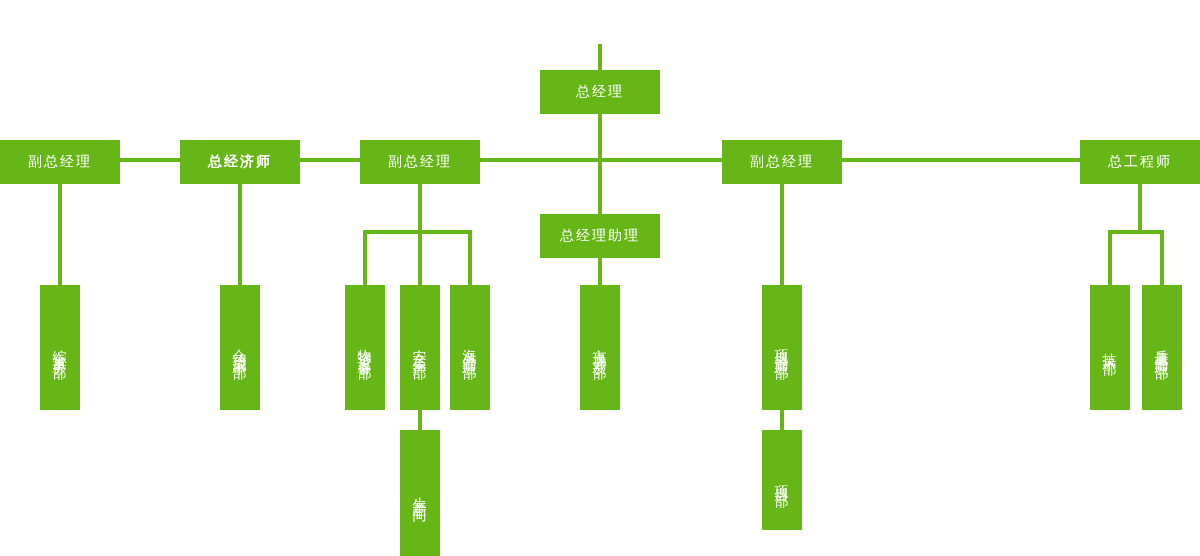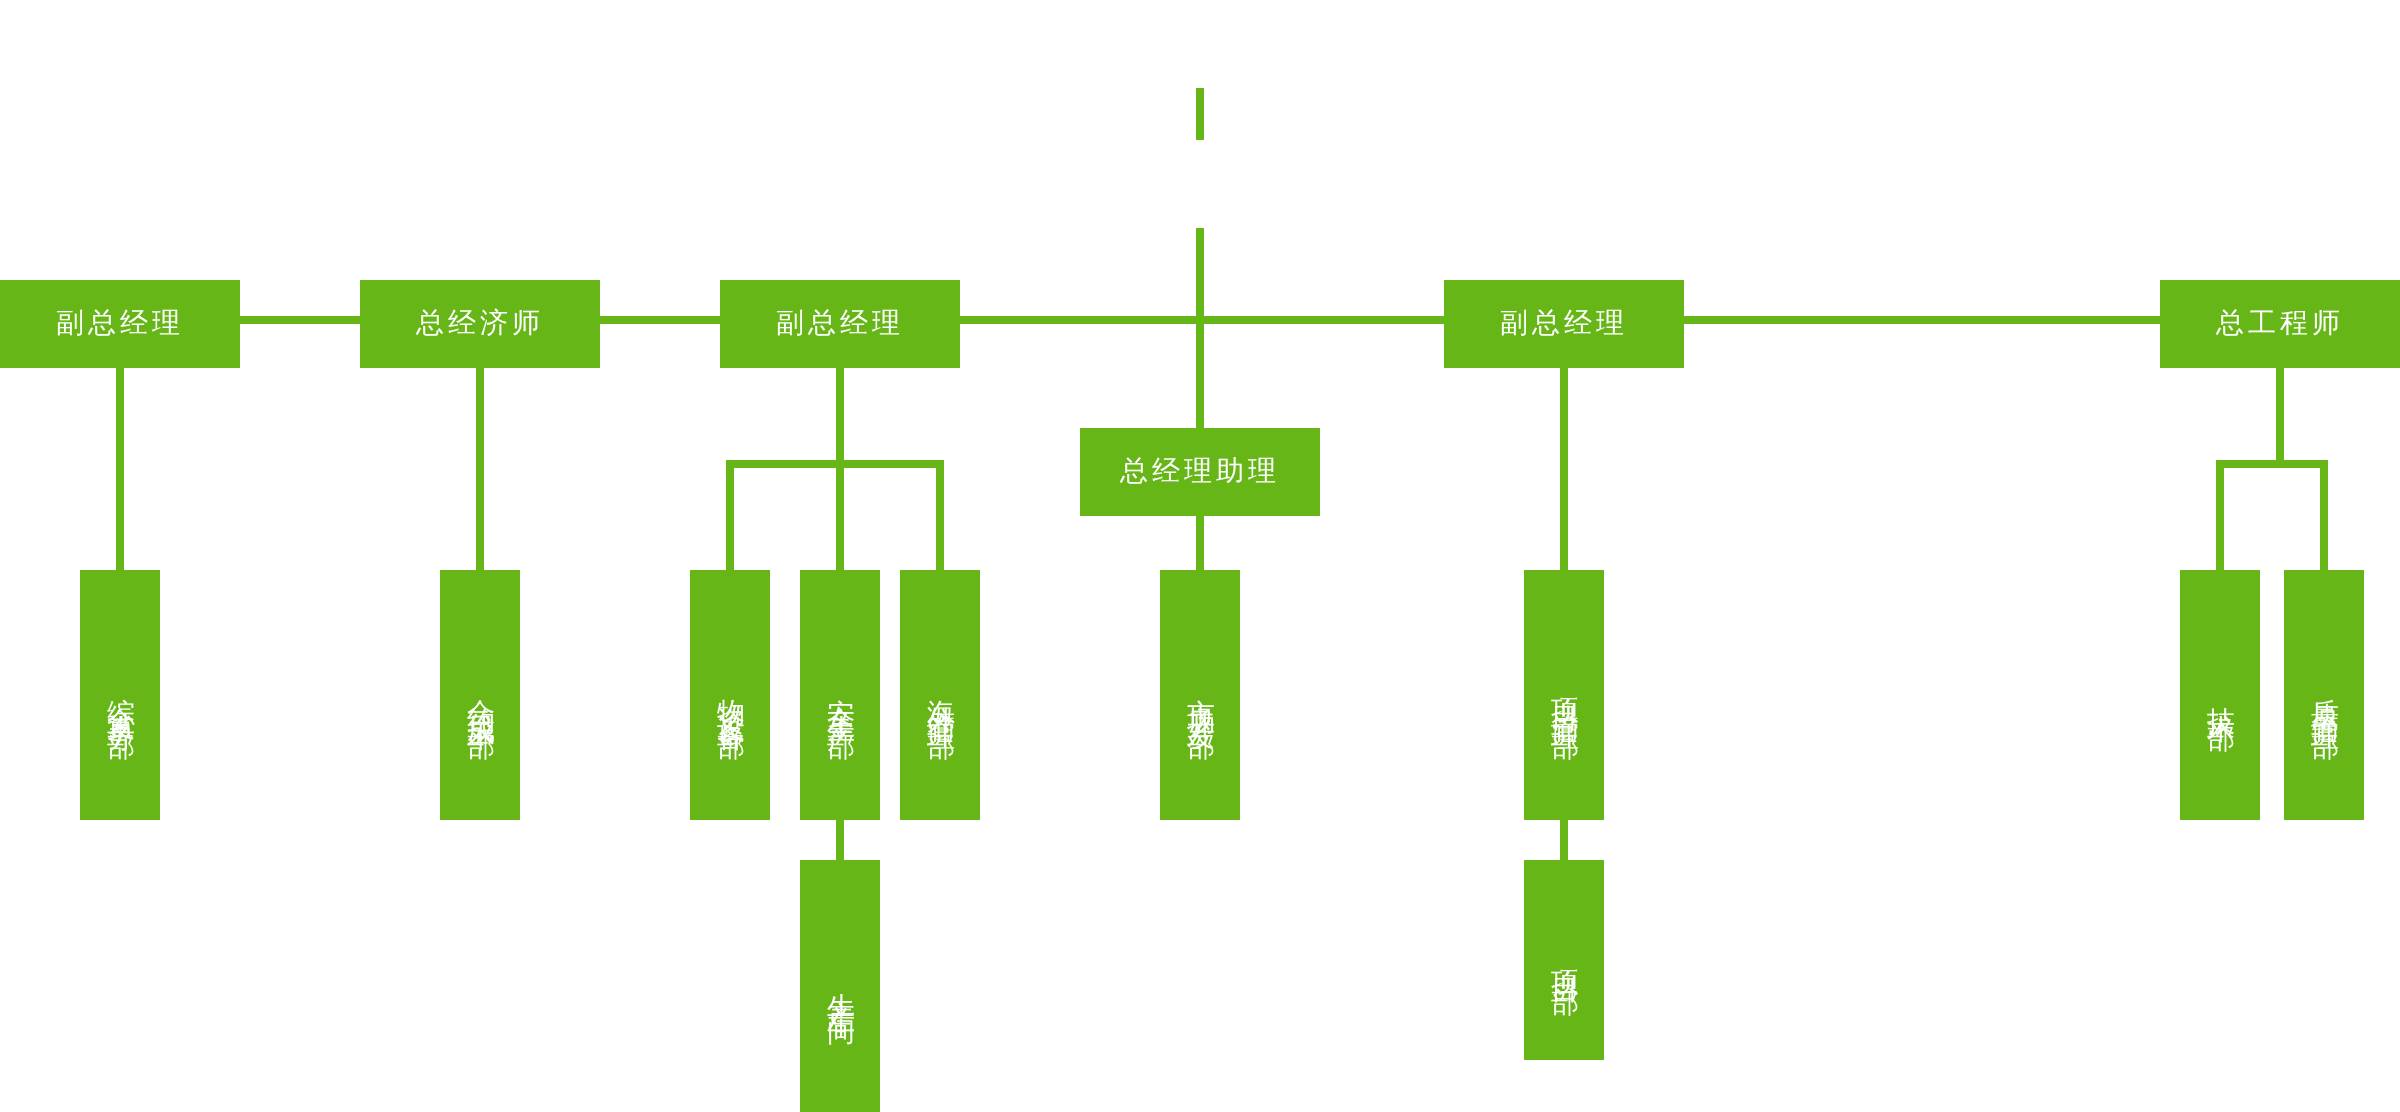--- a/index.html
+++ b/index.html
@@ -62,23 +62,24 @@
 
   <div class="line" style="left:1138px; top:184px; width:4px; height:50px;"></div>
   <div class="line" style="left:1108px; top:230px; width:56px; height:4px;"></div>
   <div class="line" style="left:1108px; top:230px; width:4px; height:55px;"></div>
   <div class="line" style="left:1160px; top:230px; width:4px; height:55px;"></div>
 
   <div class="line" style="left:598px; top:258px; width:4px; height:27px;"></div>
   <div class="line" style="left:418px; top:410px; width:4px; height:20px;"></div>
   <div class="line" style="left:780px; top:410px; width:4px; height:20px;"></div>
 
+  <div class="node hnode" style="left:540px; top:70px;">总经理</div>
 
   <div class="node hnode" style="left:0px; top:140px;">副总经理</div>
-  <div class="node hnode" style="left:180px; top:140px;">总经济师</div>
+  <div class="node hnode" style="left:180px; top:140px;font-weight:bold;">总经济师</div>
   <div class="node hnode" style="left:360px; top:140px;">副总经理</div>
   <div class="node hnode" style="left:722px; top:140px;">副总经理</div>
   <div class="node hnode" style="left:1080px; top:140px;">总工程师</div>
 
   <div class="node hnode" style="left:540px; top:214px;">总经理助理</div>
 
   <div class="node vnode" style="left:40px; top:285px;">综合事务部</div>
   <div class="node vnode" style="left:220px; top:285px;">合约成本部</div>
   <div class="node vnode" style="left:345px; top:285px;">物资设备部</div>
   <div class="node vnode" style="left:400px; top:285px;">安全生产部</div>

